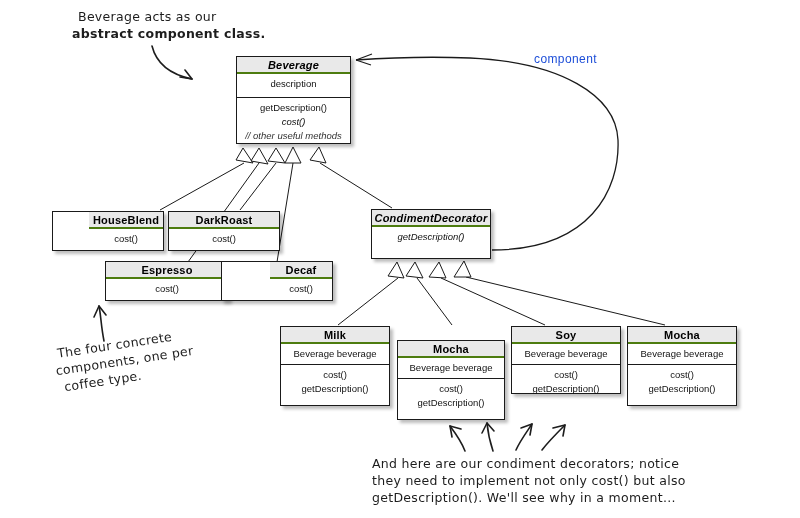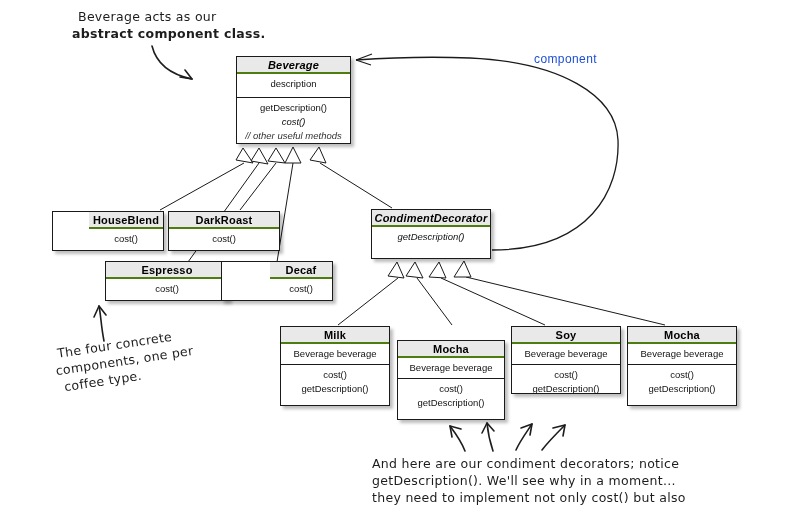--- a/index.html
+++ b/index.html
@@ -268,17 +268,17 @@
   </div>
 
   <div class="hand" id="note-concrete">
     <span class="ln">The four concrete</span>
     <span class="ln">components, one per</span>
     <span class="ln">coffee type.</span>
   </div>
 
   <div class="hand" id="note-decorators">
     <span class="ln">And here are our condiment decorators; notice</span>
+    <span class="ln">they need to implement not only cost() but also</span>
     <span class="ln">getDescription(). We'll see why in a moment...</span>
-    <span class="ln">they need to implement not only cost() but also</span>
   </div>
 
 </div>
 
 </body></html>

